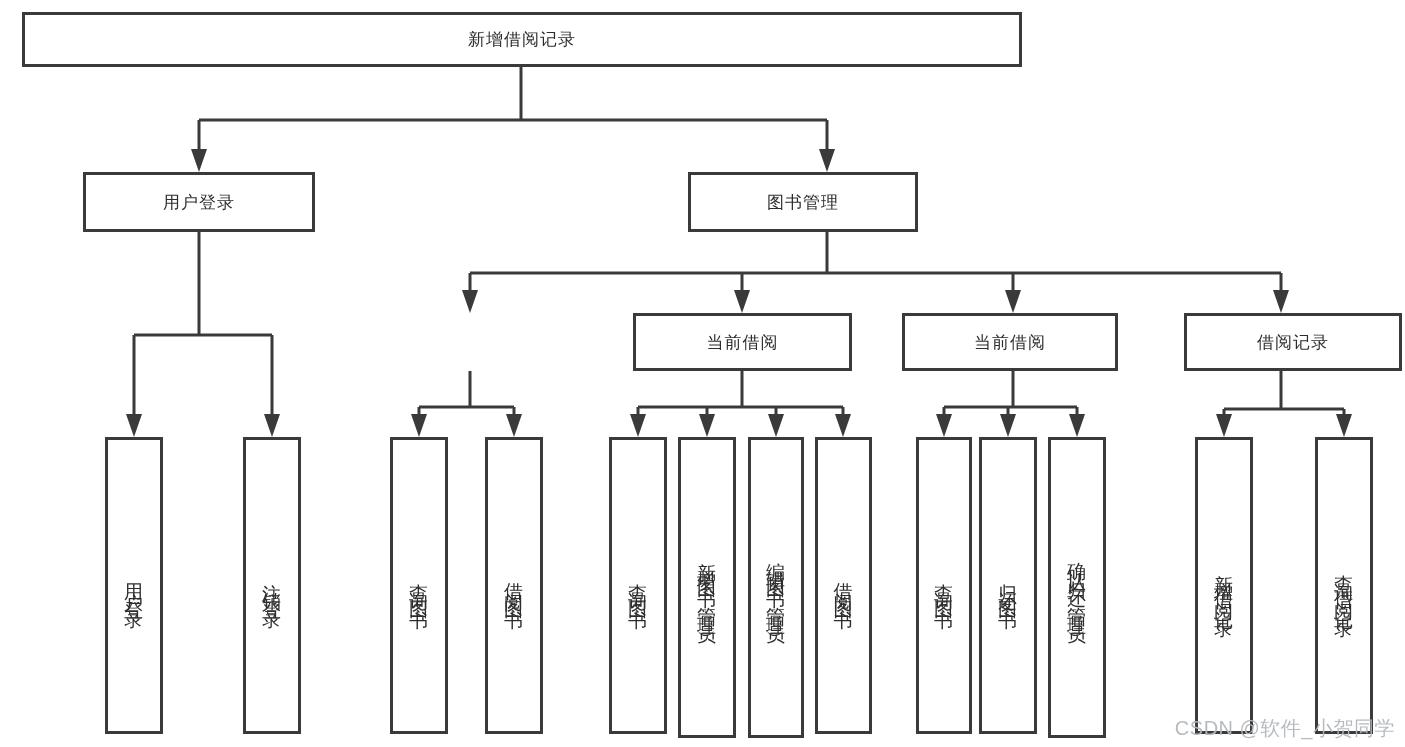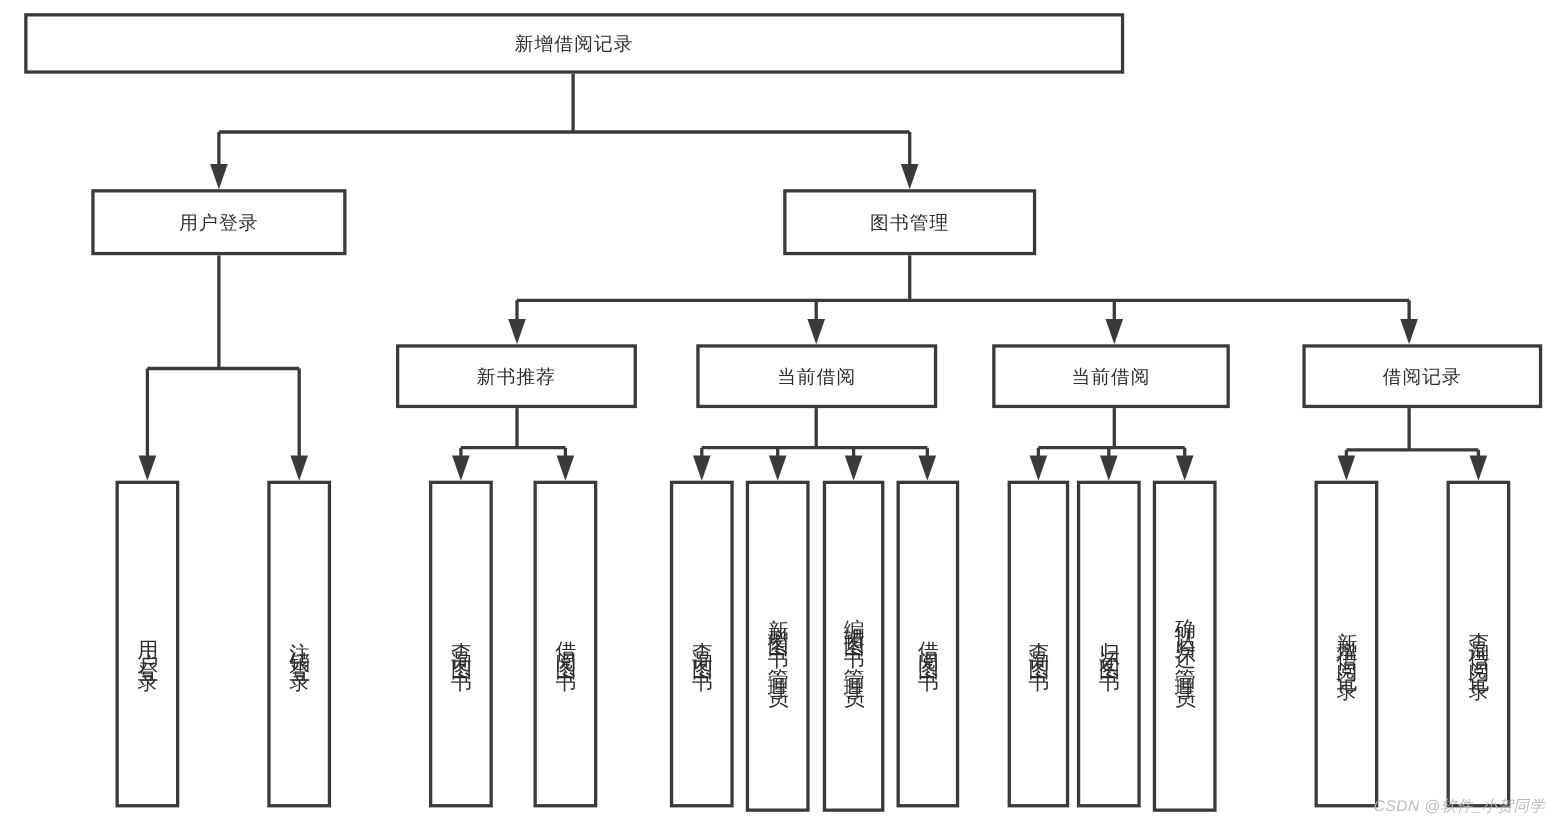--- a/index.html
+++ b/index.html
@@ -47,28 +47,27 @@
   }
   .node.v {
     writing-mode:vertical-rl;
     text-orientation:mixed;
     font-size:19px;
     letter-spacing:9px;
     white-space:nowrap;
   }
   .watermark {
     position:absolute;
-    right:0;
+    right:10px;
     bottom:5px;
-    font-size:14px;
+    font-size:20px;
     letter-spacing:0.5px;
     color:var(--watermark,#b3b8bd);
     opacity:0.95;
     white-space:nowrap;
-    font-style:italic;
   }
 </style>
 </head>
 <body>
 
 <div class="canvas">
 
   <svg class="connectors" viewBox="0 0 1405 747" xmlns="http://www.w3.org/2000/svg">
     <g>
       <path d="M521 67 V120 M199 120 H827 M199 120 V156 M827 120 V156"></path>
@@ -108,23 +107,22 @@
     <g>
       <path d="M1281 371 V409 M1224 409 H1344 M1224 409 V418 M1344 409 V418"></path>
       <polygon points="1216,414 1232,414 1224,437"></polygon>
       <polygon points="1336,414 1352,414 1344,437"></polygon>
     </g>
   </svg>
 
   <div class="node h" style="left:22px;top:12px;width:1000px;height:55px">新增借阅记录</div>
 
   <div class="node h" style="left:83px;top:172px;width:232px;height:60px">用户登录</div>
-  <div class="node h" style="left:712px;top:172px;width:230px;height:60px">图书管理</div>
+  <div class="node h" style="left:688px;top:172px;width:230px;height:60px">图书管理</div>
 
-  <div class="node h" style="left:360px;top:313px;width:219px;height:58px">新书推荐</div>
   <div class="node h" style="left:633px;top:313px;width:219px;height:58px">当前借阅</div>
   <div class="node h" style="left:902px;top:313px;width:216px;height:58px">当前借阅</div>
   <div class="node h" style="left:1184px;top:313px;width:218px;height:58px">借阅记录</div>
 
   <div class="node v" style="left:105px;top:437px;width:58px;height:297px">用户登录</div>
   <div class="node v" style="left:243px;top:437px;width:58px;height:297px">注销登录</div>
 
   <div class="node v" style="left:390px;top:437px;width:58px;height:297px">查询图书</div>
   <div class="node v" style="left:485px;top:437px;width:58px;height:297px">借阅图书</div>
 

